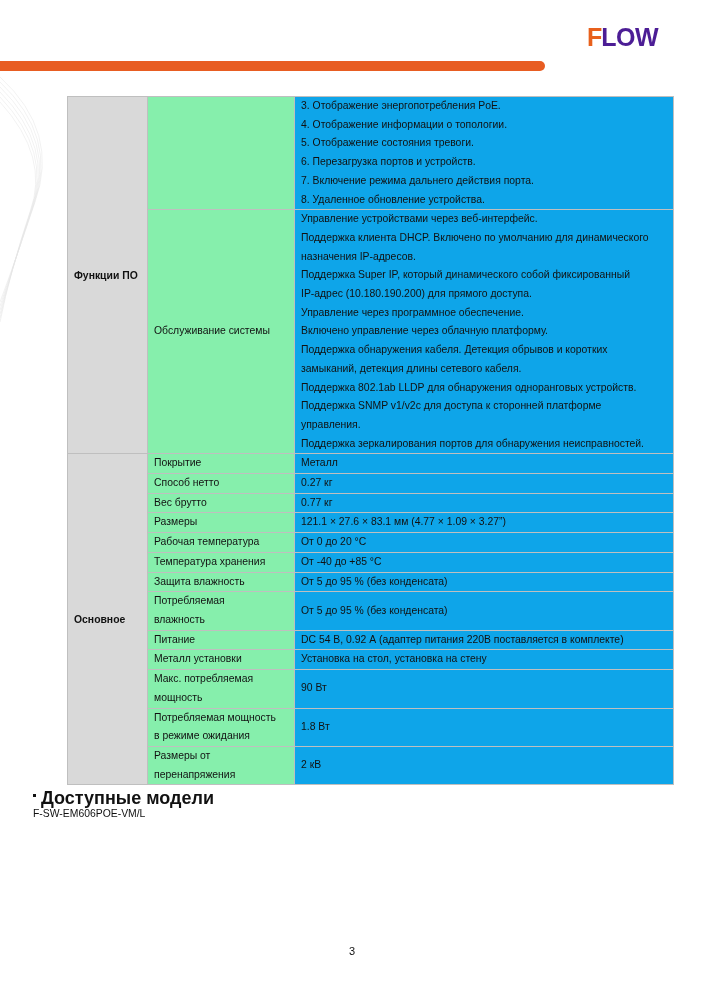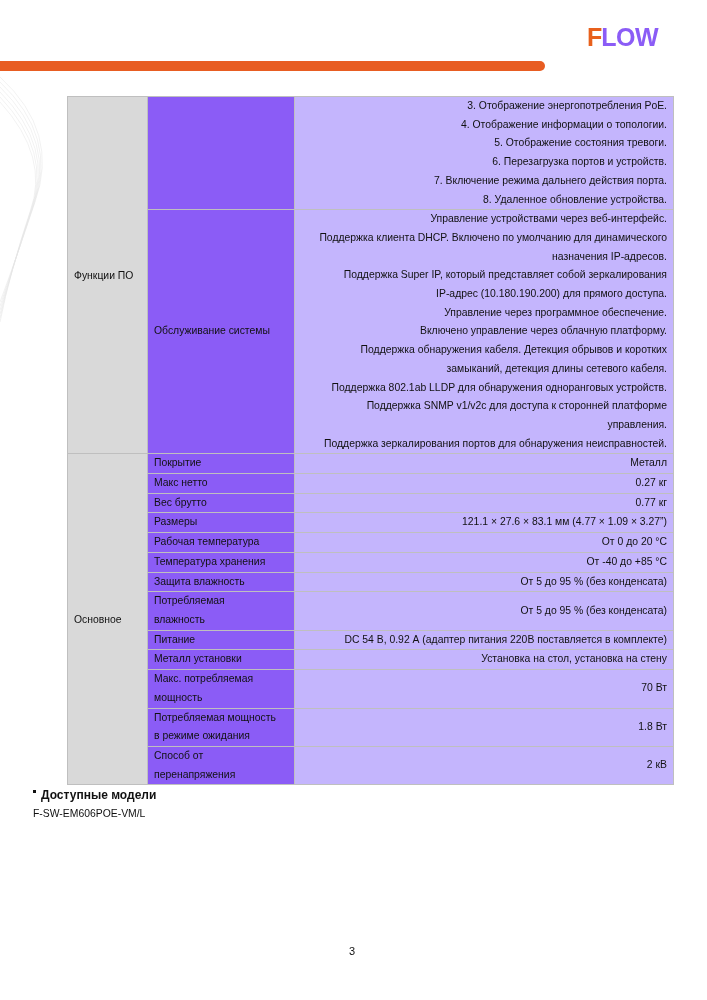--- a/index.html
+++ b/index.html
@@ -2,37 +2,37 @@
 <html><head>
 <meta charset="utf-8">
 <style>
   html, body { margin: 0; padding: 0; }
   body {
     width: 707px; height: 1000px; position: relative; overflow: hidden;
     background: #ffffff; font-family: "Liberation Sans", "DejaVu Sans", sans-serif; color: #111;
   }
   .logo { position: absolute; left: 587px; top: 24px; height: 26px; display: flex; align-items: center; }
   .logo .f { color: #e8601c; font-weight: bold; font-size: 25px; letter-spacing: -1px; }
-  .logo .rest { color: #8b5cf6; font-weight: bold; font-size: 25px; letter-spacing: -0.5px; }
+  .logo .rest { color: #4c1d95; font-weight: bold; font-size: 25px; letter-spacing: -0.5px; }
   .orange-bar {
     position: absolute; left: 0; top: 61px; width: 545px; height: 10px;
     background: #e85d22; border-radius: 0 5px 5px 0;
   }
   .deco { position: absolute; left: 0; top: 72px; width: 60px; height: 260px; }
   table.spec {
     position: absolute; left: 67px; top: 96px; width: 607px;
     border-collapse: collapse; font-size: 10.4px; table-layout: fixed;
   }
   table.spec td { border: 1px solid #bfbfbf; padding: 0 6px; vertical-align: middle; }
-  td.c1 { background: #d9d9d9; font-weight: normal; width: 68px; }
-  td.c2 { background: #8b5cf6; width: 134px; line-height: 18.7px; }
-  td.c3 { background: #c4b5fd; line-height: 18.7px; text-align: right; }
+  td.c1 { background: #d9d9d9; font-weight: bold; width: 68px; }
+  td.c2 { background: #86efac; width: 134px; line-height: 18.7px; }
+  td.c3 { background: #0ea5e9; line-height: 18.7px; }
   .line { display: block; white-space: nowrap; }
   .section-title {
-    position: absolute; left: 33px; top: 788px; font-weight: bold; font-size: 12px;
+    position: absolute; left: 33px; top: 788px; font-weight: bold; font-size: 18px;
   }
   .bullet { display: inline-block; width: 3px; height: 3px; background: #111; margin-right: 5px; vertical-align: middle; position: relative; top: -4px; }
   .model { position: absolute; left: 33px; top: 808px; font-size: 10.4px; }
   .page-num { position: absolute; left: 349px; top: 945px; font-size: 11px; }
 </style>
 </head>
 <body>
 
 <div class="logo">
   <span class="f">F</span>
@@ -69,42 +69,42 @@
           <span class="line">7. Включение режима дальнего действия порта.</span>
           <span class="line">8. Удаленное обновление устройства.</span>
         </td>
       </tr>
       <tr>
         <td class="c2">Обслуживание системы</td>
         <td class="c3">
           <span class="line">Управление устройствами через веб-интерфейс.</span>
           <span class="line">Поддержка клиента DHCP. Включено по умолчанию для динамического</span>
           <span class="line">назначения IP-адресов.</span>
-          <span class="line">Поддержка Super IP, который представляет собой зеркалирования</span>
+          <span class="line">Поддержка Super IP, который динамического собой фиксированный</span>
           <span class="line">IP-адрес (10.180.190.200) для прямого доступа.</span>
           <span class="line">Управление через программное обеспечение.</span>
           <span class="line">Включено управление через облачную платформу.</span>
           <span class="line">Поддержка обнаружения кабеля. Детекция обрывов и коротких</span>
           <span class="line">замыканий, детекция длины сетевого кабеля.</span>
           <span class="line">Поддержка 802.1ab LLDP для обнаружения одноранговых устройств.</span>
           <span class="line">Поддержка SNMP v1/v2c для доступа к сторонней платформе</span>
           <span class="line">управления.</span>
           <span class="line">Поддержка зеркалирования портов для обнаружения неисправностей.</span>
         </td>
       </tr>
       <tr>
         <td class="c1" rowspan="13">Основное</td>
         <td class="c2">
           <span class="line">Покрытие</span>
         </td>
         <td class="c3">Металл</td>
       </tr>
       <tr>
         <td class="c2">
-          <span class="line">Макс нетто</span>
+          <span class="line">Способ нетто</span>
         </td>
         <td class="c3">0.27 кг</td>
       </tr>
       <tr>
         <td class="c2">
           <span class="line">Вес брутто</span>
         </td>
         <td class="c3">0.77 кг</td>
       </tr>
       <tr>
@@ -148,32 +148,32 @@
         <td class="c2">
           <span class="line">Металл установки</span>
         </td>
         <td class="c3">Установка на стол, установка на стену</td>
       </tr>
       <tr>
         <td class="c2">
           <span class="line">Макс. потребляемая</span>
           <span class="line">мощность</span>
         </td>
-        <td class="c3">70 Вт</td>
+        <td class="c3">90 Вт</td>
       </tr>
       <tr>
         <td class="c2">
           <span class="line">Потребляемая мощность</span>
           <span class="line">в режиме ожидания</span>
         </td>
         <td class="c3">1.8 Вт</td>
       </tr>
       <tr>
         <td class="c2">
-          <span class="line">Способ от</span>
+          <span class="line">Размеры от</span>
           <span class="line">перенапряжения</span>
         </td>
         <td class="c3">2 кВ</td>
       </tr>
     </tbody>
 </table>
 
 <div class="section-title">
   <span class="bullet"></span><span>Доступные модели</span>
 </div>

